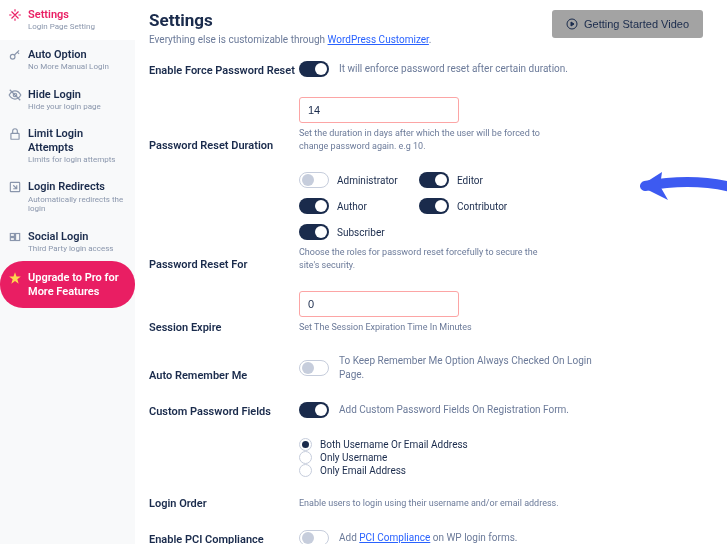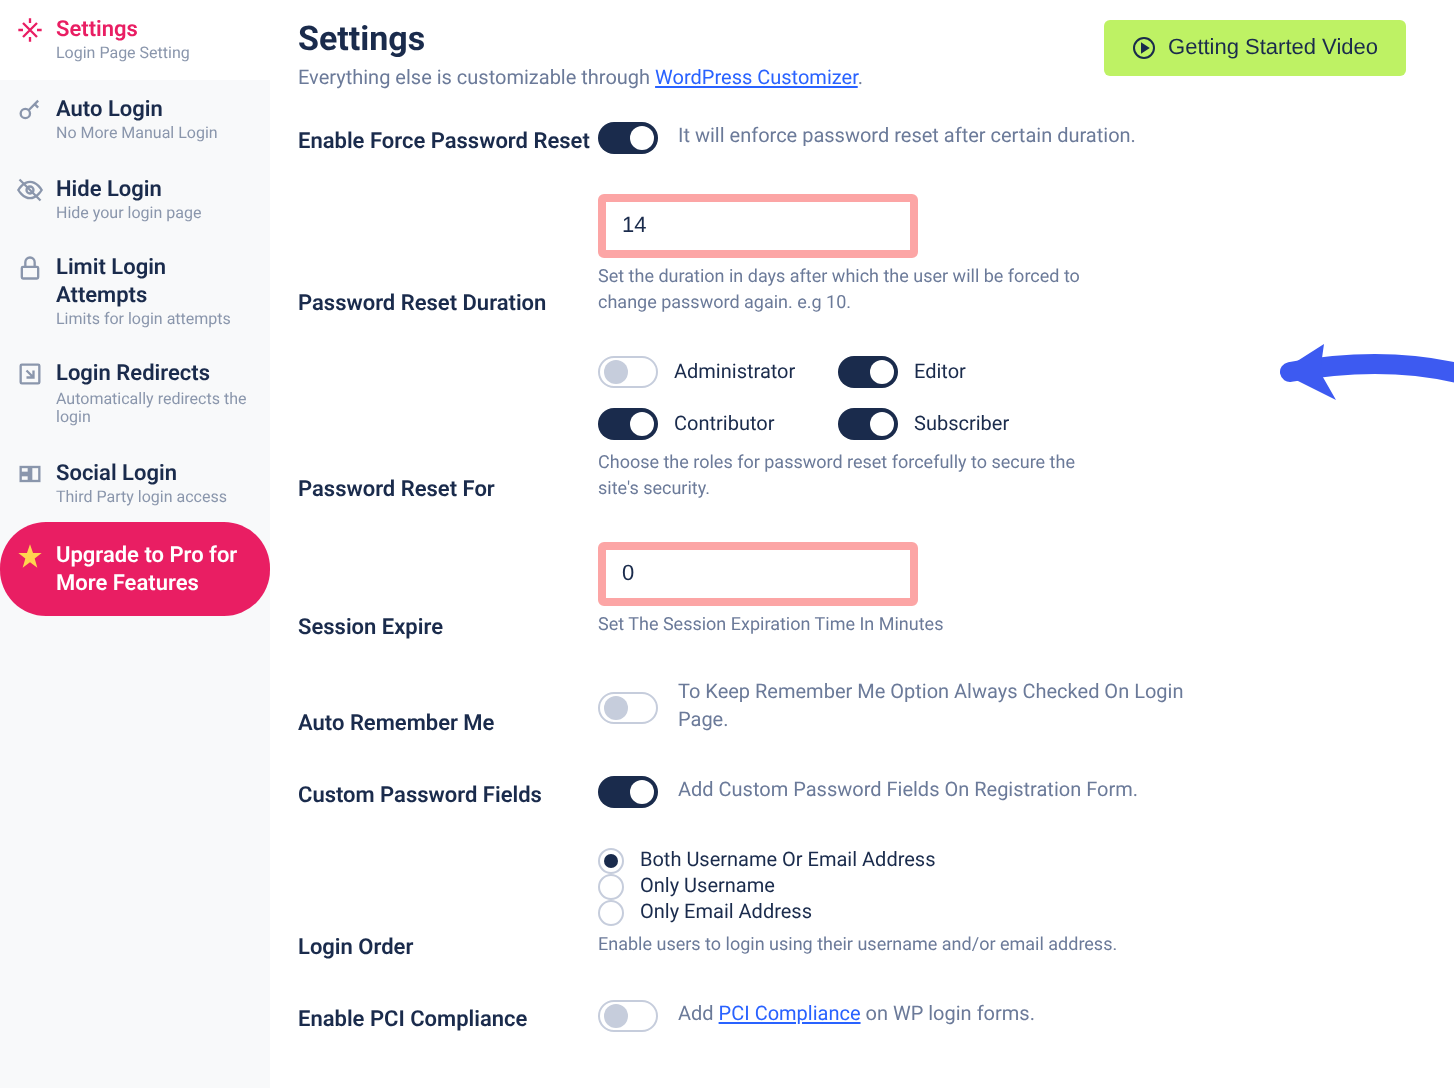--- a/index.html
+++ b/index.html
@@ -14,36 +14,36 @@
 .sidebar-text { display: flex; flex-direction: column; line-height: 1.2; }
 .sidebar-label { font-size: 11px; font-weight: 600; color: #1a2b4c; }
 .sidebar-item.active .sidebar-label { color: #e91e63; }
 .sidebar-item.upgrade .sidebar-label { color: #fff; }
 .sidebar-sub { font-size: 8px; color: #8a96ac; margin-top: 1px; }
 .main { flex: 1; padding: 10px 24px 10px 14px; overflow: hidden; position: relative; }
 .header-row { display: flex; justify-content: space-between; align-items: flex-start; }
 .page-title { font-size: 17px; font-weight: 700; color: #1a2b4c; margin-bottom: 4px; }
 .page-desc { font-size: 10px; color: #6b7a99; margin-bottom: 16px; }
 .page-desc a { color: #2962ff; text-decoration: underline; }
-.video-btn { background: #bef264; border: none; padding: 8px 14px; border-radius: 3px; font-size: 11px; color: #1a2b4c; display: flex; align-items: center; gap: 6px; cursor: pointer; text-align: right; }
+.video-btn { background: #a3a3a3; border: none; padding: 8px 14px; border-radius: 3px; font-size: 11px; color: #1a2b4c; display: flex; align-items: center; gap: 6px; cursor: pointer; text-align: right; }
 .video-btn svg { width: 12px; height: 12px; }
 .row { display: flex; align-items: flex-end; margin-bottom: 20px; }
 .row-label { width: 150px; font-size: 11px; font-weight: 600; color: #1a2b4c; padding-top: 2px; flex-shrink: 0; }
 .row-content { flex: 1; }
 .inline { display: flex; align-items: center; gap: 10px; }
 .toggle { position: relative; width: 30px; height: 16px; border-radius: 10px; cursor: pointer; flex-shrink: 0; }
 .toggle.on { background: #1a2b4c; }
 .toggle.off { background: #fff; border: 1px solid #c6cddc; }
 .toggle::after { content: ''; position: absolute; width: 12px; height: 12px; border-radius: 50%; top: 2px; }
 .toggle.on::after { background: #fff; right: 2px; }
 .toggle.off::after { background: #c6cddc; left: 2px; top: 1px; }
 .desc { font-size: 10px; color: #6b7a99; line-height: 1.4; }
 .desc a { color: #2962ff; text-decoration: underline; }
 .hint { font-size: 9px; color: #6b7a99; margin-top: 4px; line-height: 1.4; max-width: 260px; }
-input[type="text"] { border: 4px solid #fca5a5; border-radius: 3px; padding: 6px 8px; font-size: 11px; color: #1a2b4c; width: 160px; }
+input[type="text"] { border: 1px solid #fca5a5; border-radius: 3px; padding: 6px 8px; font-size: 11px; color: #1a2b4c; width: 160px; }
 .roles { display: grid; grid-template-columns: 120px 120px; row-gap: 10px; margin-bottom: 6px; }
 .role-item { display: flex; align-items: center; gap: 8px; font-size: 10px; color: #1a2b4c; }
 .radio-group { display: flex; flex-direction: column; gap: 0; }
 .radio-item { display: flex; align-items: center; gap: 8px; font-size: 10px; color: #1a2b4c; }
 .radio { width: 13px; height: 13px; border: 1px solid #c6cddc; border-radius: 50%; display: flex; align-items: center; justify-content: center; cursor: pointer; }
 .radio.checked::after { content: ''; width: 7px; height: 7px; background: #1a2b4c; border-radius: 50%; }
 .arrow { position: absolute; left: 505px; top: 166px; pointer-events: none; }
 </style>
 </head>
 <body>
@@ -62,21 +62,21 @@
         </span>
     </div>
     <div class="sidebar-item">
       <span class="sidebar-icon">
           <svg viewBox="0 0 24 24" width="14" height="14" fill="none" stroke="currentColor" stroke-width="2">
             <circle cx="8" cy="15" r="4"></circle>
             <path d="M11 12l8-8M16 7l3 3"></path>
           </svg>
         </span>
       <span class="sidebar-text">
-          <span class="sidebar-label">Auto Login</span>
+          <span class="sidebar-label">Auto Option</span>
           <span class="sidebar-sub">No More Manual Login</span>
         </span>
     </div>
     <div class="sidebar-item">
       <span class="sidebar-icon">
           <svg viewBox="0 0 24 24" width="14" height="14" fill="none" stroke="currentColor" stroke-width="2">
             <path d="M2 12s4-7 10-7 10 7 10 7-4 7-10 7-10-7-10-7z"></path>
             <circle cx="12" cy="12" r="3"></circle>
             <path d="M3 3l18 18"></path>
           </svg>
@@ -173,20 +173,24 @@
           <div class="role-item">
               <div class="toggle off"></div>
               <span>Administrator</span>
             </div>
           <div class="role-item">
               <div class="toggle on"></div>
               <span>Editor</span>
             </div>
           <div class="role-item">
               <div class="toggle on"></div>
+              <span>Author</span>
+            </div>
+          <div class="role-item">
+              <div class="toggle on"></div>
               <span>Contributor</span>
             </div>
           <div class="role-item">
               <div class="toggle on"></div>
               <span>Subscriber</span>
             </div>
         </div>
         <div class="hint">Choose the roles for password reset forcefully to secure the site's security.</div>
       </div>
     </div>
@@ -225,21 +229,21 @@
             </div>
           <div class="radio-item">
               <div class="radio"></div>
               <span>Only Username</span>
             </div>
           <div class="radio-item">
               <div class="radio"></div>
               <span>Only Email Address</span>
             </div>
         </div>
-        <div class="hint" style="margin-top:4px">Enable users to login using their username and/or email address.</div>
+        <div class="hint" style="margin-top:20px">Enable users to login using their username and/or email address.</div>
       </div>
     </div>
 
     <div class="row">
       <div class="row-label">Enable PCI Compliance</div>
       <div class="row-content inline">
         <div class="toggle off"></div>
         <span class="desc"><span>Add </span><a href="#">PCI Compliance</a><span> on WP login forms.</span></span>
       </div>
     </div>

